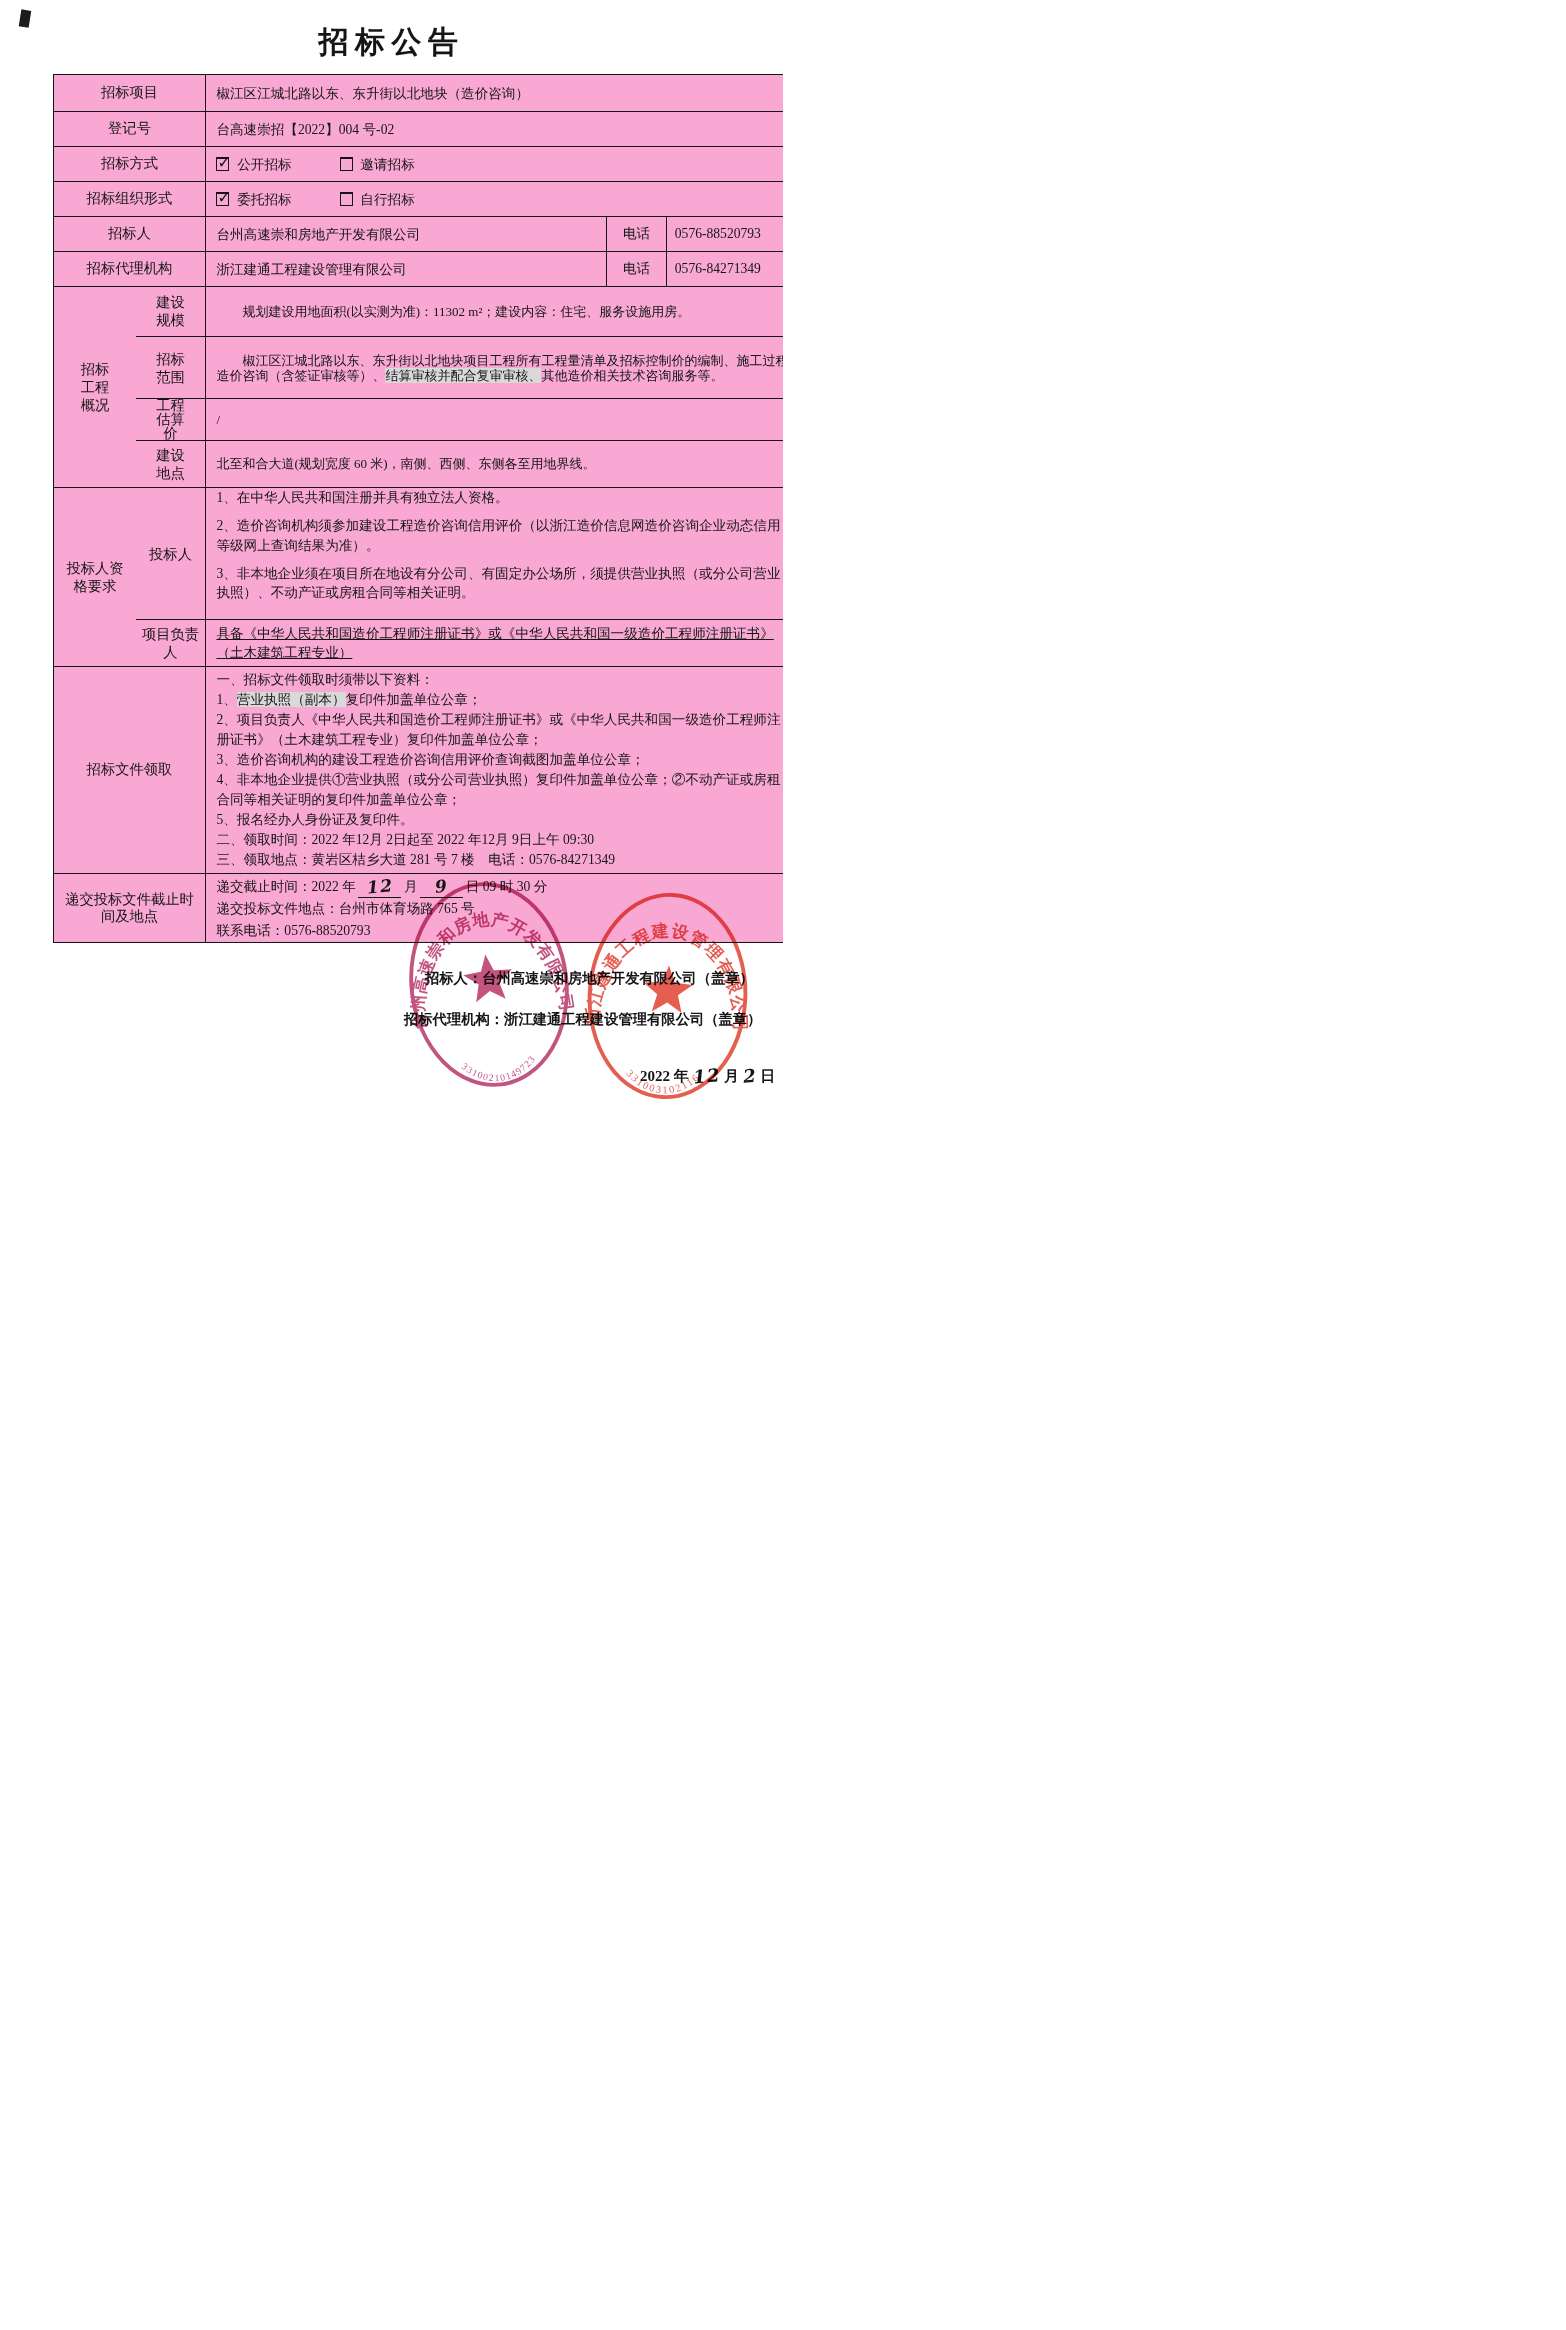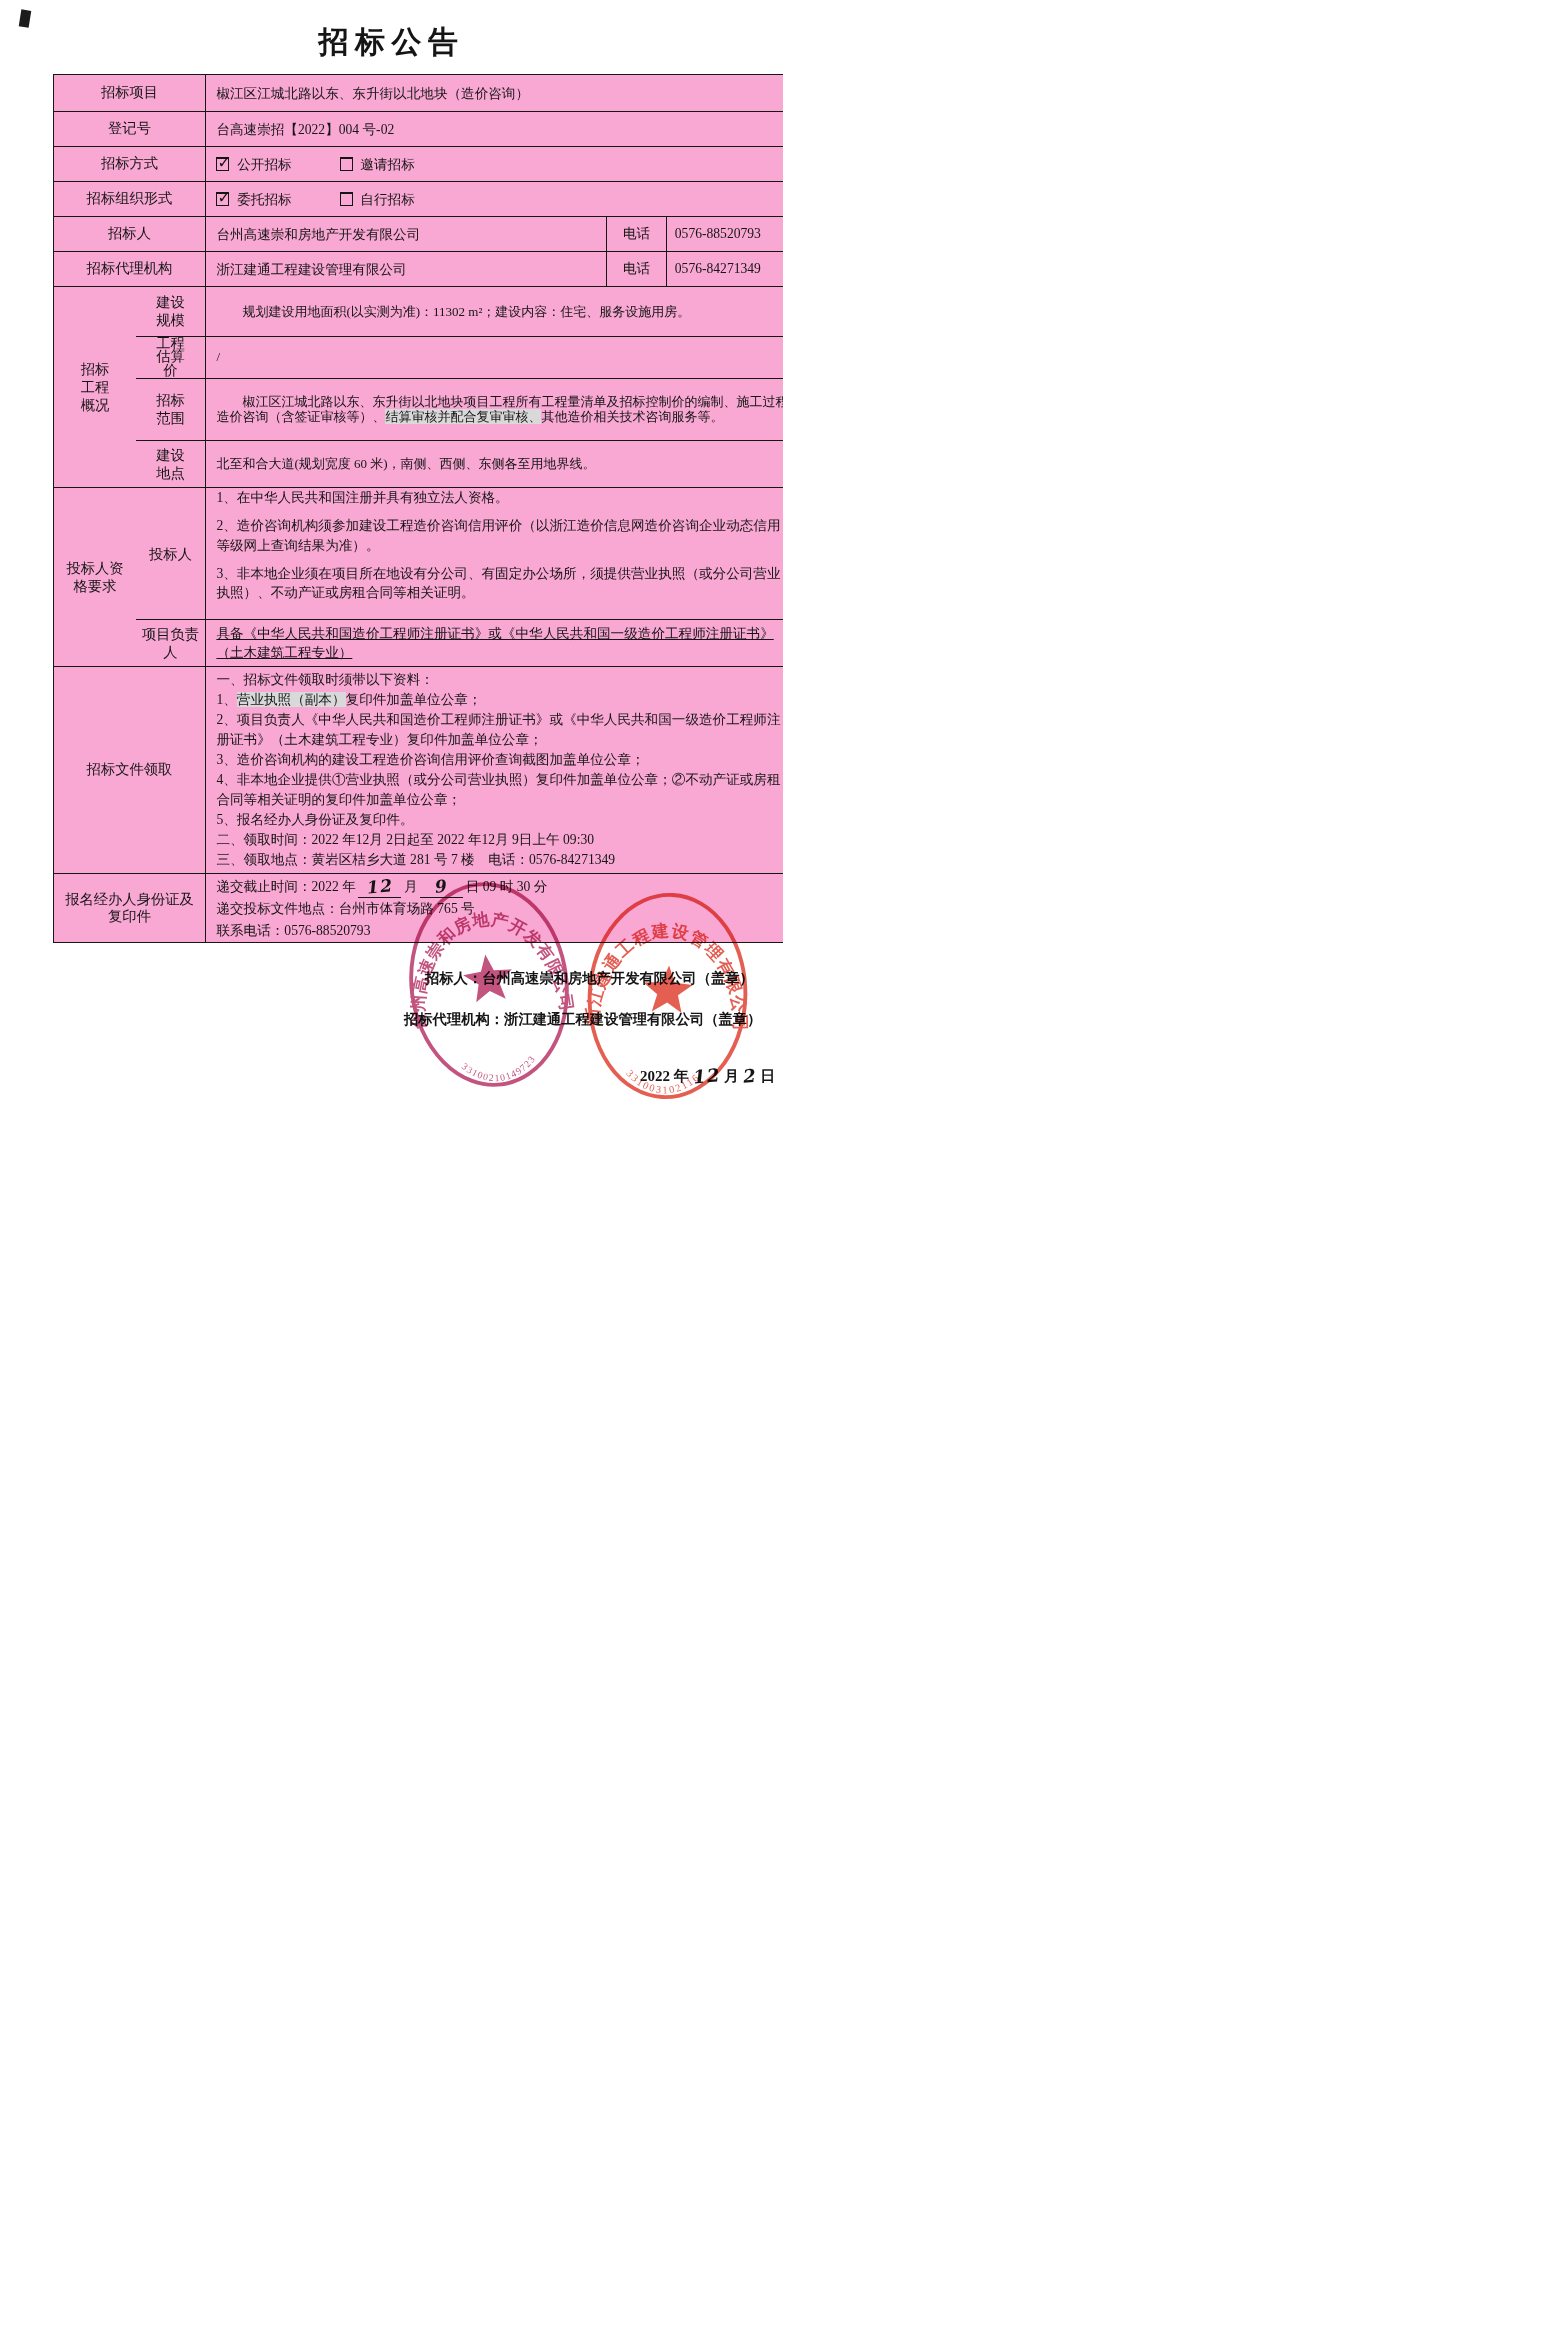--- a/index.html
+++ b/index.html
@@ -162,34 +162,34 @@
       </div>
       <div class="subrows">
         <div class="subrow first" style="height:49px;">
           <div class="cell nb inner-label">
             <span class="w2">建设规模</span>
           </div>
           <div class="cell content">
             <p class="indent">规划建设用地面积(以实测为准)：11302 m²；建设内容：住宅、服务设施用房。</p>
           </div>
         </div>
+        <div class="subrow" style="height:63px;">
+          <div class="cell nb inner-label">
+            <span class="w2">招标范围</span>
+          </div>
+          <div class="cell content" style="line-height:15px;">
+            <p class="indent"><span>椒江区江城北路以东、东升街以北地块项目工程所有工程量清单及招标控制价的编制、施工过程造价咨询（含签证审核等）、</span><span class="hl">结算审核并配合复审审核、</span><span>其他造价相关技术咨询服务等。</span></p>
+          </div>
+        </div>
         <div class="subrow" style="height:42px;">
           <div class="cell nb inner-label" style="line-height:13.6px;">
             <span class="w2">工程估算价</span>
           </div>
           <div class="cell content">
             <p>/</p>
-          </div>
-        </div>
-        <div class="subrow" style="height:63px;">
-          <div class="cell nb inner-label">
-            <span class="w2">招标范围</span>
-          </div>
-          <div class="cell content" style="line-height:15px;">
-            <p class="indent"><span>椒江区江城北路以东、东升街以北地块项目工程所有工程量清单及招标控制价的编制、施工过程造价咨询（含签证审核等）、</span><span class="hl">结算审核并配合复审审核、</span><span>其他造价相关技术咨询服务等。</span></p>
           </div>
         </div>
         <div class="subrow" style="height:47px;">
           <div class="cell nb inner-label">
             <span class="w2">建设地点</span>
           </div>
           <div class="cell content">
             <p>北至和合大道(规划宽度 60 米)，南侧、西侧、东侧各至用地界线。</p>
           </div>
         </div>
@@ -231,21 +231,21 @@
         <div class="line">3、造价咨询机构的建设工程造价咨询信用评价查询截图加盖单位公章；</div>
         <div class="line">4、非本地企业提供①营业执照（或分公司营业执照）复印件加盖单位公章；②不动产证或房租合同等相关证明的复印件加盖单位公章；</div>
         <div class="line">5、报名经办人身份证及复印件。</div>
         <div class="line">二、领取时间：2022 年12月 2日起至 2022 年12月 9日上午 09:30</div>
         <div class="line">三、领取地点：黄岩区桔乡大道 281 号 7 楼　电话：0576-84271349</div>
       </div>
     </div>
 
     <div class="row" style="height:69px;">
       <div class="cell nb label">
-        <span style="width:9.5em;display:inline-block;">报名经办人身份证及复印件</span>
+        <span style="width:9.5em;display:inline-block;">递交投标文件截止时间及地点</span>
       </div>
       <div class="cell content sub-content">
         <div class="line">
           <span>递交截止时间：2022 年</span><span class="uline"><span class="hand">12</span></span><span>月</span><span class="uline"><span class="hand">9</span></span><span>日 09 时 30 分</span>
         </div>
         <div class="line">递交投标文件地点：台州市体育场路 765 号</div>
         <div class="line">联系电话：0576-88520793</div>
       </div>
     </div>
 

